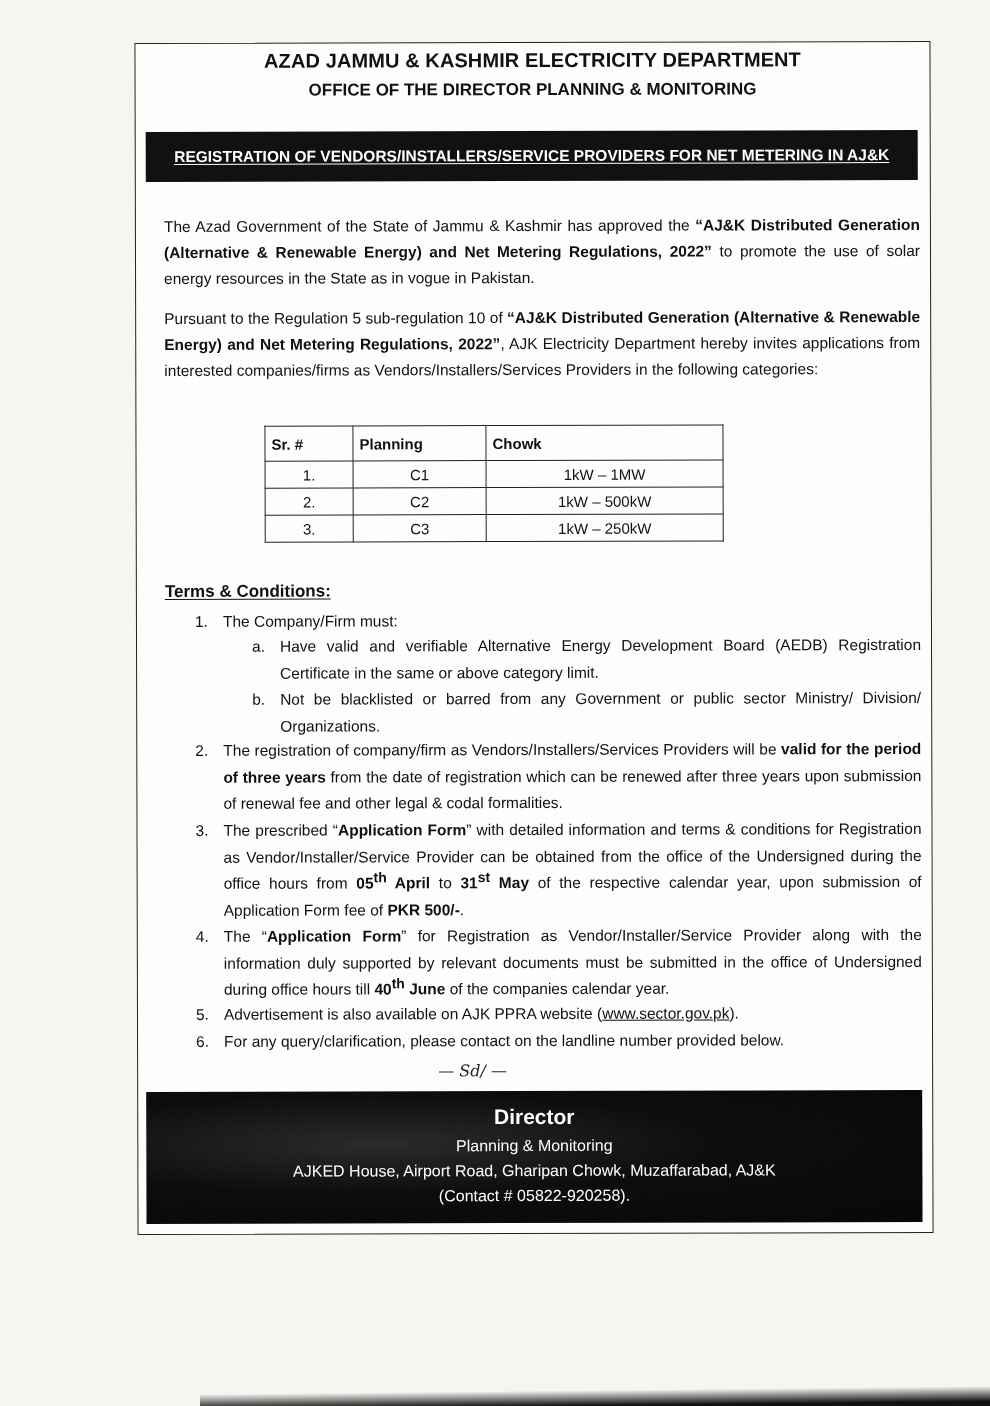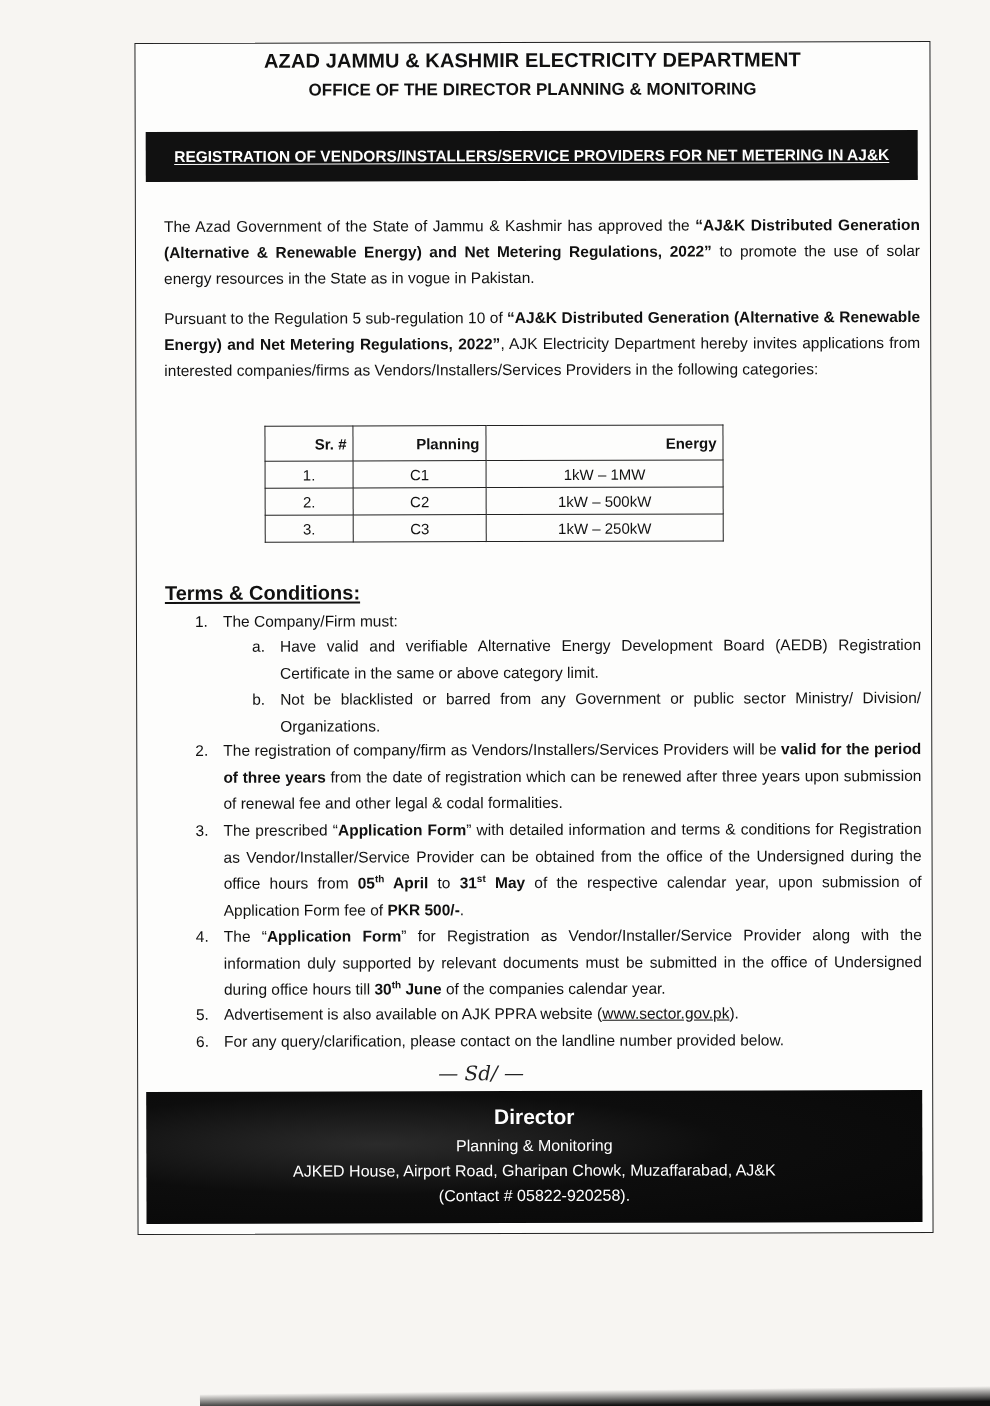--- a/index.html
+++ b/index.html
@@ -42,45 +42,45 @@
     font-size: 15.5px; line-height: 26px; text-align: justify;
   }
   .para b { font-weight: bold; }
   .p1 { top: 170px; }
   .p2 { top: 262px; }
   table.cats {
     position: absolute; left: 128px; top: 382px; width: 459px;
     border-collapse: collapse; font-size: 15px;
   }
   table.cats th, table.cats td { border: 1.3px solid #222; height: 26px; padding: 0 6px; text-align: center; }
-  table.cats th { font-weight: bold; height: 34px; text-align: right; }
+  table.cats th { font-weight: bold; height: 34px; text-align: left; }
   table.cats td.sr { text-align: center; width: 75px; }
   table.cats td.cat { width: 120px; }
   .terms-heading {
-    position: absolute; left: 28px; top: 538px; font-size: 20px; font-weight: bold;
+    position: absolute; left: 28px; top: 538px; font-size: 17px; font-weight: bold;
     text-decoration: underline; text-underline-offset: 2px; text-align: right;
   }
   .item {
     position: absolute; font-size: 15.5px; line-height: 26.5px; text-align: justify;
   }
   .item .num { position: absolute; left: -28px; top: 0; }
   .item b { font-weight: bold; }
-  .item sup { font-size: 10px; font-weight: bold; line-height: 0; }
+  .item sup { font-size: 14px; font-weight: bold; line-height: 0; }
   .item a { color: #111; text-decoration: underline; }
   .i1 { left: 86px; right: 10px; top: 565px; }
   .ia { left: 143px; right: 10px; top: 590px; }
   .ib { left: 143px; right: 10px; top: 643px; }
   .i2 { left: 86px; right: 10px; top: 694px; }
   .i3 { left: 86px; right: 10px; top: 774px; }
   .i4 { left: 86px; right: 10px; top: 880px; }
   .i5 { left: 86px; right: 10px; top: 958px; }
   .i6 { left: 86px; right: 10px; top: 985px; }
   .signature {
     position: absolute; left: 300px; top: 1018px; font-family: "DejaVu Serif", serif;
-    font-size: 20px; font-style: italic; color: #222;
+    font-size: 16px; font-style: italic; color: #222;
   }
   .footer {
     position: absolute; left: 8px; right: 10px; top: 1048px; height: 132px;
     background: radial-gradient(ellipse at 30% 40%, #2b2b2b 0%, #0d0d0d 45%, #080808 100%);
     color: #fff; text-align: center;
   }
   .footer .role { position: absolute; left: 0; right: 0; top: 14px; font-size: 21px; font-weight: bold; }
   .footer .line { position: absolute; left: 0; right: 0; font-size: 16px; }
   .footer .l1 { top: 46px; }
   .footer .l2 { top: 71px; }
@@ -102,21 +102,21 @@
 
   <div class="para p1"><span>The Azad Government of the State of Jammu &amp; Kashmir has approved the </span><b>“AJ&amp;K Distributed Generation (Alternative &amp; Renewable Energy) and Net Metering Regulations, 2022”</b><span> to promote the use of solar energy resources in the State as in vogue in Pakistan.</span></div>
 
   <div class="para p2"><span>Pursuant to the Regulation 5 sub-regulation 10 of </span><b>“AJ&amp;K Distributed Generation (Alternative &amp; Renewable Energy) and Net Metering Regulations, 2022”</b><span>, AJK Electricity Department hereby invites applications from interested companies/firms as Vendors/Installers/Services Providers in the following categories:</span></div>
 
   <table class="cats">
     <thead>
       <tr>
         <th>Sr. #</th>
         <th>Planning</th>
-        <th>Energy</th>
+        <th>Chowk</th>
       </tr>
     </thead>
     <tbody>
       <tr>
         <td class="sr">1.</td>
         <td class="cat">C1</td>
         <td>1kW – 1MW</td>
       </tr>
       <tr>
         <td class="sr">2.</td>
@@ -150,21 +150,21 @@
 
   <div class="item i2">
     <span class="num">2.</span><span>The registration of company/firm as Vendors/Installers/Services Providers will be </span><b>valid for the period of three years</b><span> from the date of registration which can be renewed after three years upon submission of renewal fee and other legal &amp; codal formalities.</span>
   </div>
 
   <div class="item i3">
     <span class="num">3.</span><span>The prescribed “</span><b>Application Form</b><span>” with detailed information and terms &amp; conditions for Registration as Vendor/Installer/Service Provider can be obtained from the office of the Undersigned during the office hours from </span><b><span>05</span><sup>th</sup><span> April</span></b><span> to </span><b><span>31</span><sup>st</sup><span> May</span></b><span> of the respective calendar year, upon submission of Application Form fee of </span><b>PKR 500/-</b><span>.</span>
   </div>
 
   <div class="item i4">
-    <span class="num">4.</span><span>The “</span><b>Application Form</b><span>” for Registration as Vendor/Installer/Service Provider along with the information duly supported by relevant documents must be submitted in the office of Undersigned during office hours till </span><b><span>30</span><sup>th</sup><span> June</span></b><span> of the companies calendar year.</span>
+    <span class="num">4.</span><span>The “</span><b>Application Form</b><span>” for Registration as Vendor/Installer/Service Provider along with the information duly supported by relevant documents must be submitted in the office of Undersigned during office hours till </span><b><span>40</span><sup>th</sup><span> June</span></b><span> of the companies calendar year.</span>
   </div>
 
   <div class="item i5">
     <span class="num">5.</span><span>Advertisement is also available on AJK PPRA website (</span><a>www.sector.gov.pk</a><span>).</span>
   </div>
 
   <div class="item i6">
     <span class="num">6.</span>
     <span>For any query/clarification, please contact on the landline number provided below.</span>
   </div>

